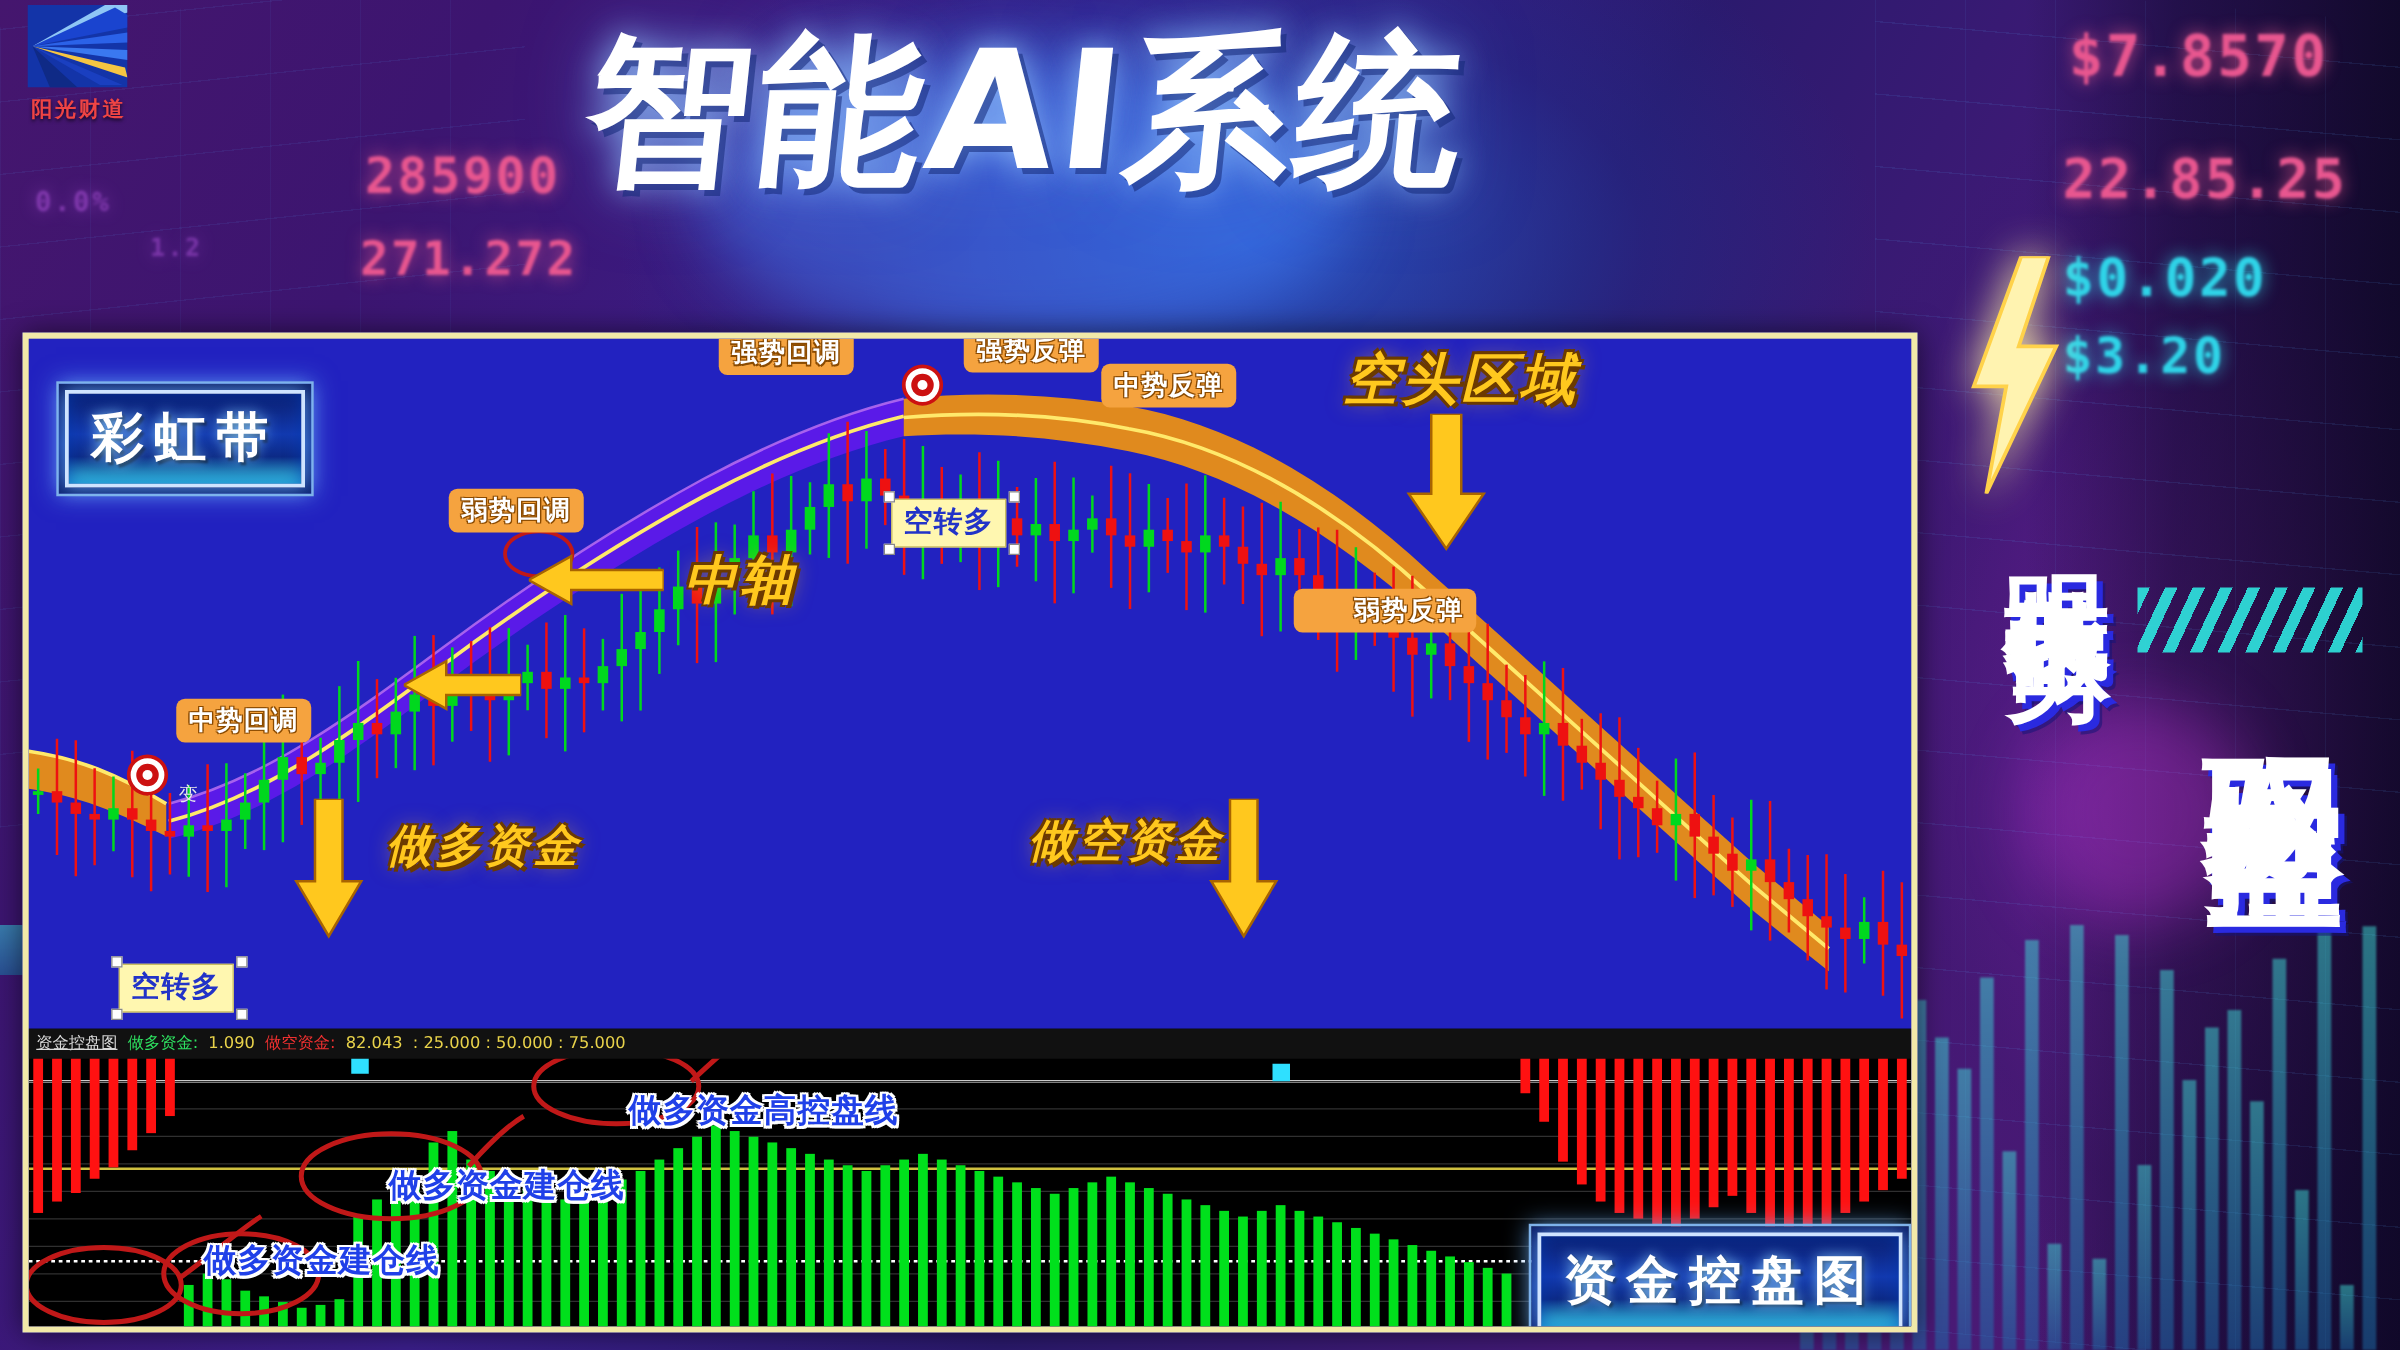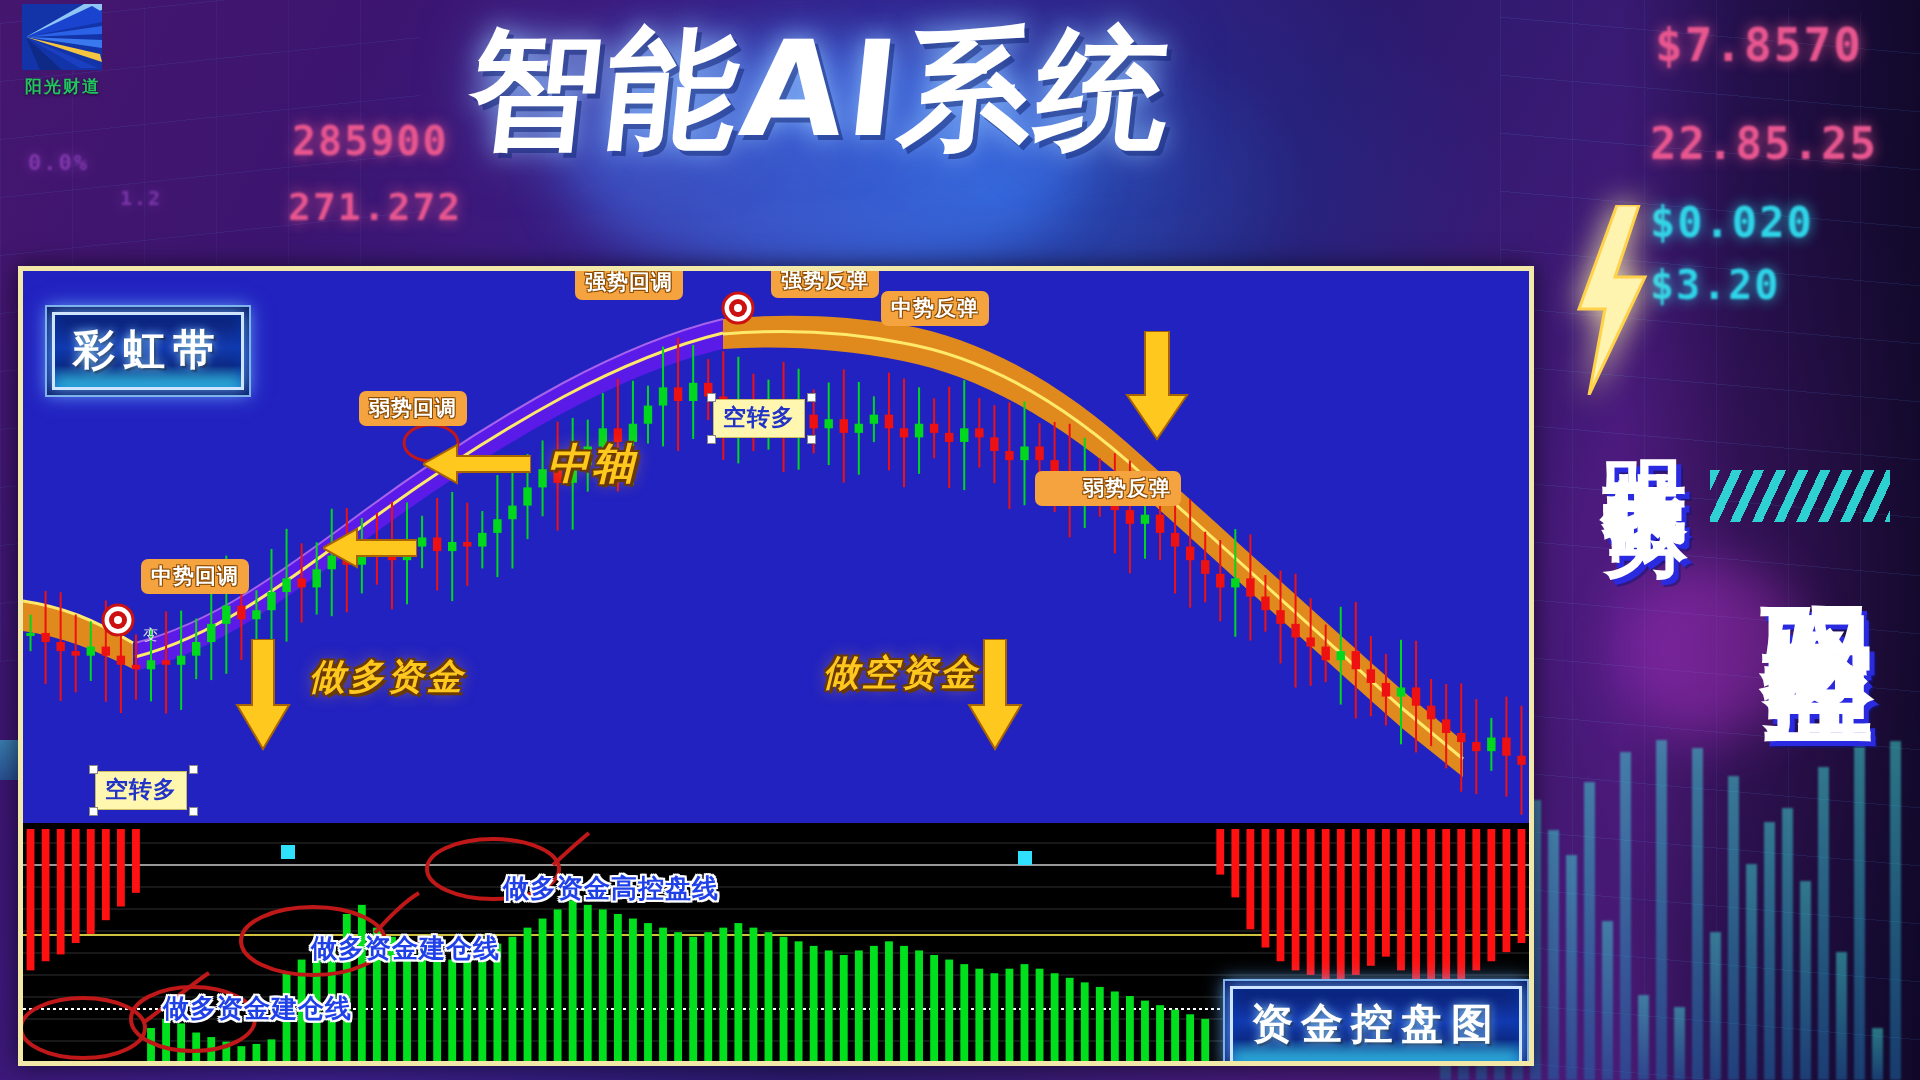--- a/index.html
+++ b/index.html
@@ -54,21 +54,21 @@
 
   #bolt {
     position:absolute; left:1565px; top:205px; width:90px; height:190px;
     filter:drop-shadow(0 0 16px rgba(255,240,170,.95));
   }
 
   
   #logo { position:absolute; left:22px; top:4px; width:82px; height:92px; }
   #logo-mark { width:80px; height:66px; }
   #logo-text {
-    color:#22c55e; font-size:17px; font-weight:bold; letter-spacing:2px;
+    color:#ef4444; font-size:17px; font-weight:bold; letter-spacing:2px;
     text-align:center; margin-top:1px; text-shadow:0 1px 3px rgba(0,0,0,.7);
   }
 
   #main-title {
     position:absolute; left:470px; top:18px; width:1000px;
     font-size:132px; font-weight:bold; color:#ffffff;
     letter-spacing:4px; line-height:1.08; white-space:nowrap;
     font-family:"DejaVu Sans","Liberation Sans",sans-serif;
     text-shadow:
       5px 5px 0 rgba(20,40,120,.55),
@@ -517,35 +517,44 @@
       <polygon points="0,21 34,2 34,13 108,13 108,29 34,29 34,40" fill="#ffc81e" stroke="#a86400" stroke-width="2"></polygon>
     </svg>
     <svg style="position:absolute;left:378px;top:146px;" width="60" height="52">
       <ellipse cx="30" cy="26" rx="27" ry="18" fill="none" stroke="#c01818" stroke-width="3"></ellipse>
     </svg>
 
     <svg class="arrow-down" style="left:300px;top:256px;" width="94" height="42">
       <polygon points="0,21 34,2 34,13 94,13 94,29 34,29 34,40" fill="#ffc81e" stroke="#a86400" stroke-width="2"></polygon>
     </svg>
 
+    <div class="gold-text" style="left:1052px;top:3px;font-size:44px;">空头区域</div>
     <svg class="arrow-down" style="left:1102px;top:60px;" width="64" height="110">
       <polygon points="20,0 44,0 44,64 62,64 32,108 2,64 20,64" fill="#ffc81e" stroke="#a86400" stroke-width="2"></polygon>
     </svg>
 
     <div class="gold-text" style="left:286px;top:382px;font-size:36px;">做多资金</div>
     <svg class="arrow-down" style="left:212px;top:368px;" width="56" height="112">
       <polygon points="17,0 39,0 39,66 54,66 28,110 2,66 17,66" fill="#ffc81e" stroke="#a86400" stroke-width="2"></polygon>
     </svg>
 
     <div class="gold-text" style="left:800px;top:378px;font-size:36px;">做空资金</div>
     <svg class="arrow-down" style="left:944px;top:368px;" width="56" height="112">
       <polygon points="17,0 39,0 39,66 54,66 28,110 2,66 17,66" fill="#ffc81e" stroke="#a86400" stroke-width="2"></polygon>
     </svg>
   </div>
 
+  <div id="status-bar">
+    <span class="st-w">资金控盘图</span>
+    <span class="st-g">做多资金:</span>
+    <span class="st-y">1.090</span>
+    <span class="st-r">做空资金:</span>
+    <span class="st-y">82.043</span>
+    <span class="st-y">: 25.000 : 50.000 : 75.000</span>
+  </div>
 
   <div id="vol-pane">
     <svg id="vol-svg" width="1506" height="248">
         <line x1="0" x2="1506" y1="42" y2="42" stroke="#ffffff" stroke-width="2"></line>
         <line x1="0" x2="1506" y1="112" y2="112" stroke="#cfc040" stroke-width="2"></line>
         <line x1="0" x2="1506" y1="186" y2="186" stroke="#ffffff" stroke-width="2" stroke-dasharray="3 3"></line>
         <line x1="0" x2="1506" y1="20" y2="20" stroke="#303030" stroke-width="1"></line>
         <line x1="0" x2="1506" y1="42" y2="42" stroke="#303030" stroke-width="1"></line>
         <line x1="0" x2="1506" y1="64" y2="64" stroke="#303030" stroke-width="1"></line>
         <line x1="0" x2="1506" y1="86" y2="86" stroke="#303030" stroke-width="1"></line>

